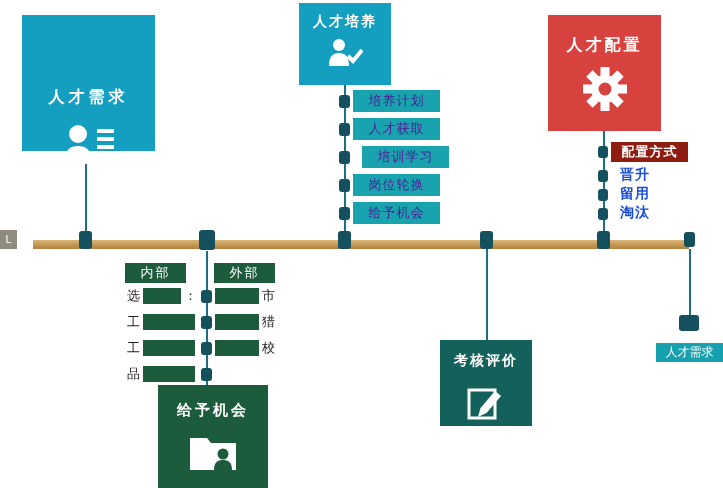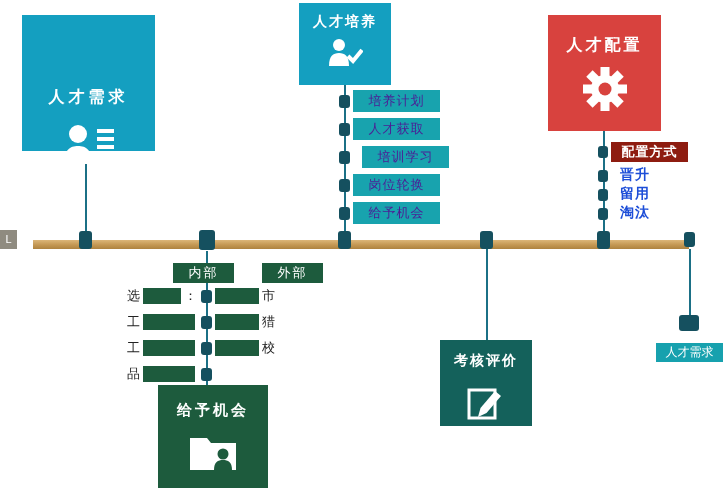--- a/index.html
+++ b/index.html
@@ -25,21 +25,21 @@
   .card-acq { left:158px; top:385px; width:110px; height:108px; background:#1d5b3d; padding-top:16px; gap:12px; }
   .card-acq .t { font-size:15px; letter-spacing:3px; }
   .card-eval { left:440px; top:340px; width:92px; height:86px; background:#14615b; padding-top:12px; gap:17px; }
   .card-eval .t { font-size:14px; letter-spacing:2px; }
   .chain-label { position:absolute; width:87px; height:22px; background:#18a3ae; color:#4c1d95;
     font-size:13px; line-height:22px; text-align:center; letter-spacing:1px; }
   .method-label { position:absolute; left:611px; top:142px; width:77px; height:20px; background:#8e1c10;
     color:#fff; font-size:13px; font-weight:bold; line-height:20px; text-align:center; letter-spacing:1px; }
   .red-item { position:absolute; color:#1d4ed8; font-weight:bold; font-size:14px; letter-spacing:1px; }
   .grp-label { position:absolute; width:61px; height:20px; background:#1d5b3d; color:#fff;
-    font-size:13px; line-height:20px; text-align:center; letter-spacing:2px;margin-left:48px; }
+    font-size:13px; line-height:20px; text-align:center; letter-spacing:2px; }
   .lrow { position:absolute; display:flex; align-items:center; height:18px; font-size:13px; color:#222; gap:3px; }
   .block { background:#1d5b3d; height:16px; }
   .comp-bar { position:absolute; left:656px; top:343px; width:67px; height:19px; background:#17a1ae;
     color:#fff; font-size:12px; line-height:19px; text-align:center; white-space:nowrap; overflow:hidden; }
   .icon { display:flex; align-items:center; justify-content:center; }
 </style>
 </head>
 <body>
 
 <div id="canvas">

